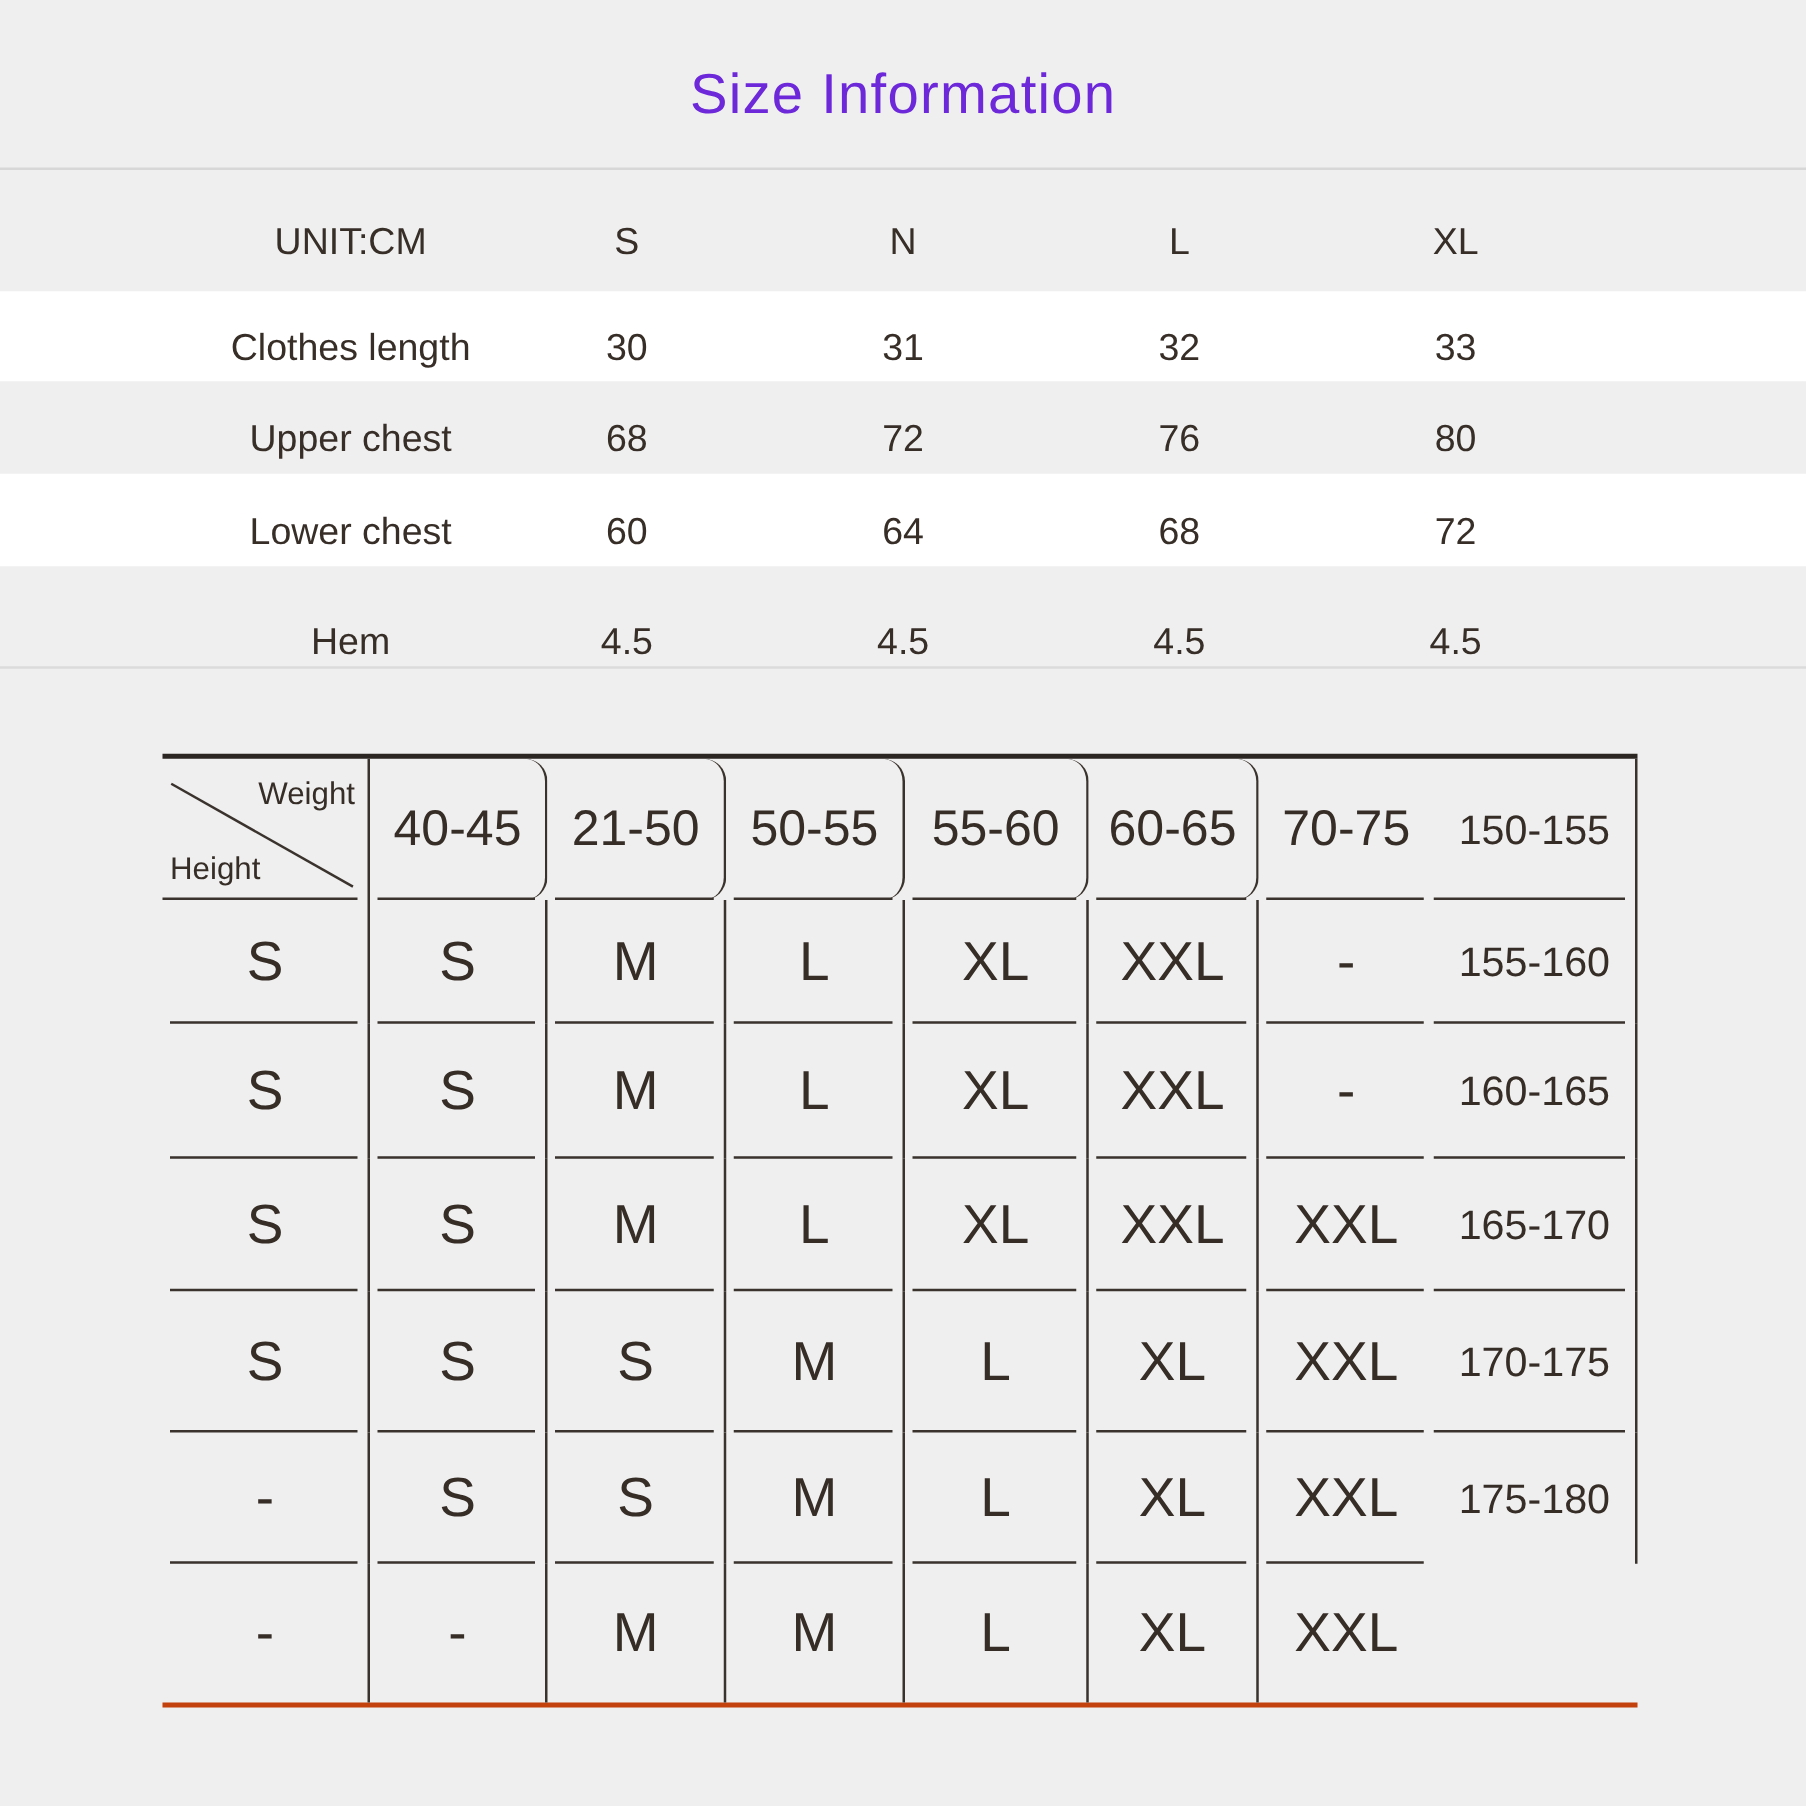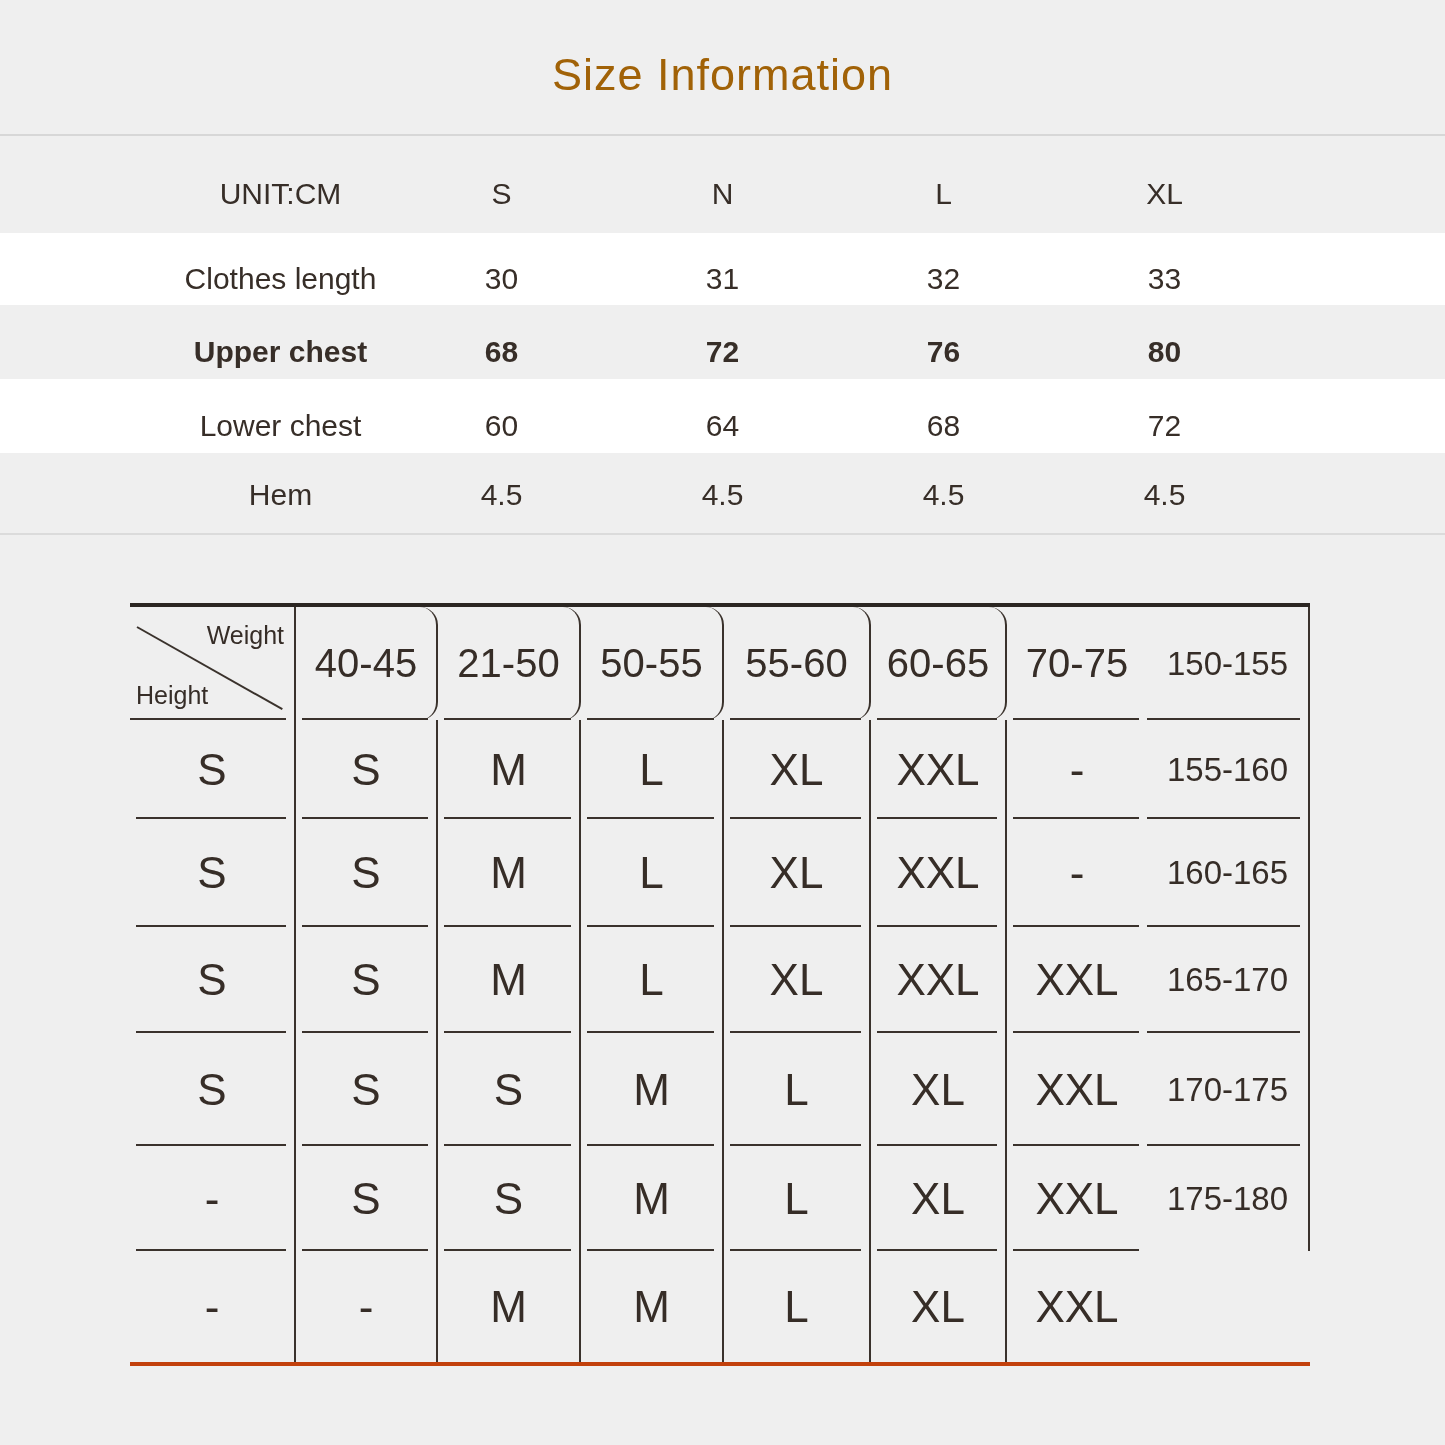--- a/index.html
+++ b/index.html
@@ -1,31 +1,31 @@
 <!DOCTYPE html>
 <html><head>
 <meta charset="utf-8">
 <style>
   html,body{margin:0;padding:0;background:#efefef;}
   .page{position:relative;width:1445px;height:1445px;background:#efefef;overflow:hidden;
         font-family:"Liberation Sans",sans-serif;color:#362d27;}
   .title{position:absolute;top:46px;left:0;width:100%;text-align:center;
-         font-size:45px;line-height:58px;color:#a16207;font-weight:400;letter-spacing:1px;}
+         font-size:45px;line-height:58px;color:#6d28d9;font-weight:400;letter-spacing:1px;}
   .hr1{position:absolute;top:134px;left:0;width:100%;height:2px;background:#d7d7d7;}
   .hr2{position:absolute;top:533px;left:0;width:100%;height:2px;background:#dbdbdb;}
 
   
   .t1row{position:absolute;left:0;width:100%;box-sizing:border-box;padding:0 170px;
          display:flex;align-items:center;}
   .t1row>div{flex:1 1 0;text-align:center;font-size:30px;color:#372e28;margin-top:20px;}
   .t1h{top:135px;height:98px;}
   .t1r0{top:233px;height:72px;background:#ffffff;}
-  .t1r1{top:305px;height:74px;font-weight:bold;}
+  .t1r1{top:305px;height:74px;}
   .t1r2{top:379px;height:74px;background:#ffffff;}
-  .t1r3{top:445px;height:80px;}
+  .t1r3{top:464px;height:80px;}
 
   
   .t2{position:absolute;left:130px;top:603px;width:1180px;
       border-top:4px solid #2b2622;border-bottom:4px solid #c2410c;
       display:grid;
       grid-template-columns:166px 142px 143px 143px 147px 136px 140px 163px;
       grid-template-rows:113px 99px 108px 106px 113px 105px 111px;}
   .c{position:relative;display:flex;align-items:center;justify-content:center;
      font-size:44px;color:#362d27;}
   .vr{border-right:2px solid #3a322c;}

